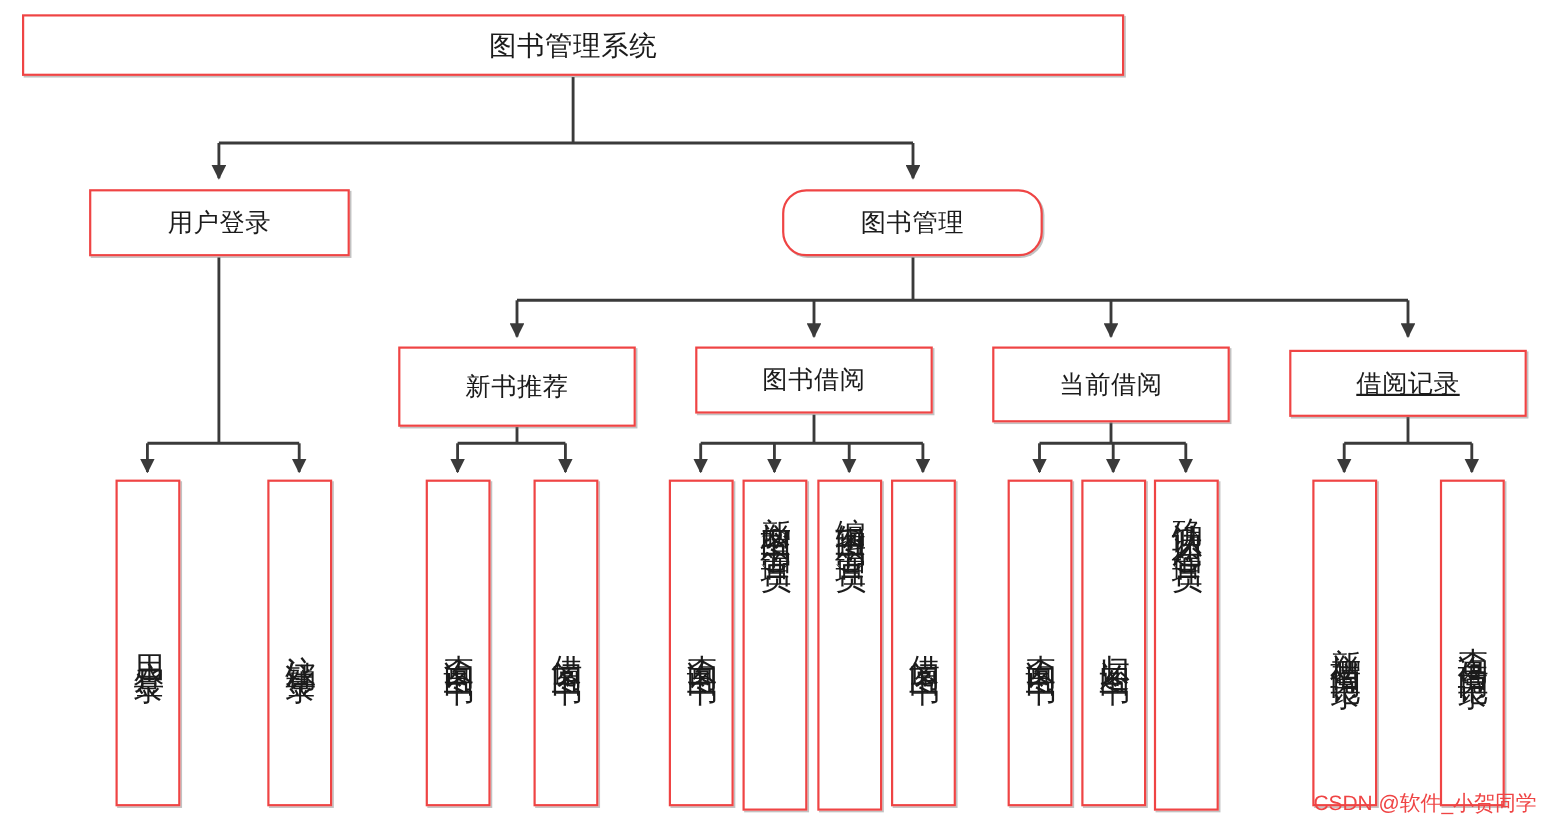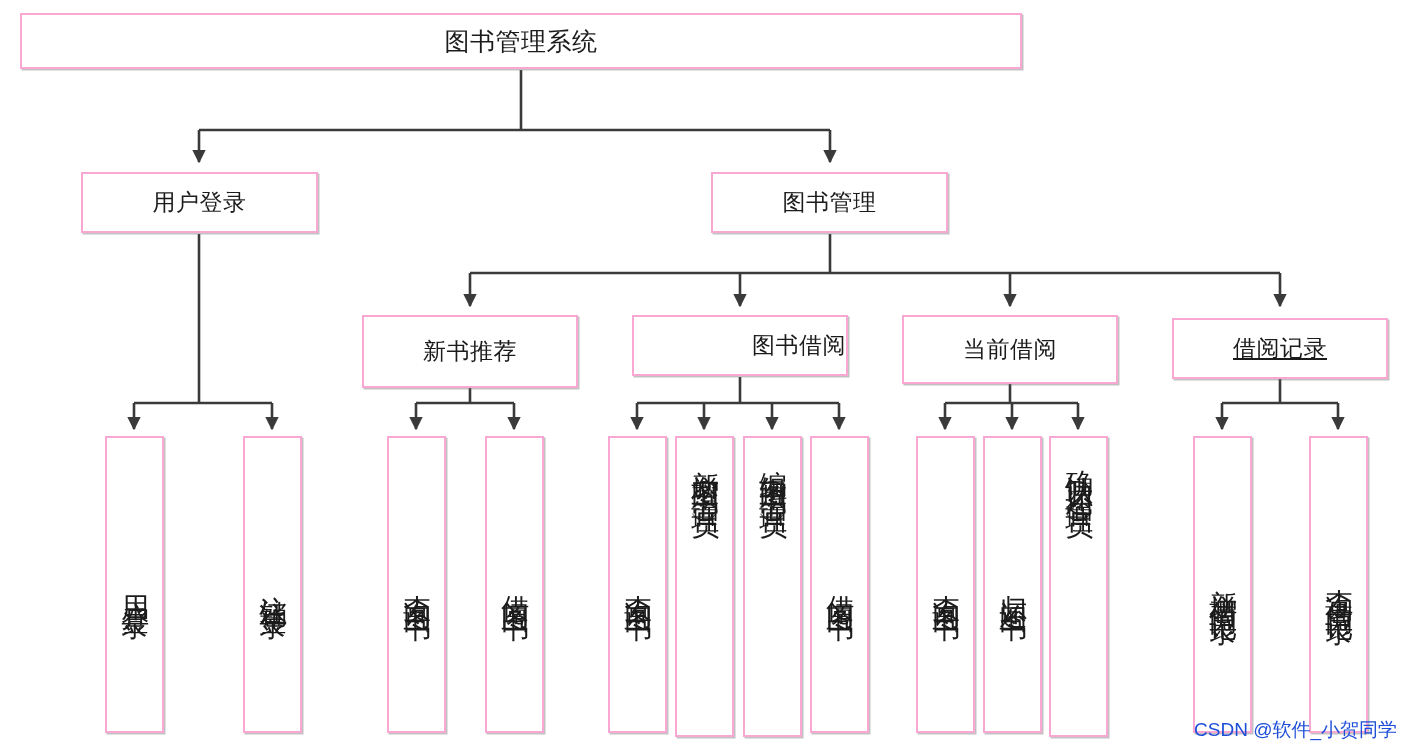--- a/index.html
+++ b/index.html
@@ -24,21 +24,21 @@
     width: 1405px;
     height: 747px;
     pointer-events: none;
   }
 
   
   .node {
     position: absolute;
     box-sizing: border-box;
     background: #ffffff;
-    border: 2px solid #f9a8d4;
+    border: 2px solid #ef4444;
     box-shadow: 1.5px 1.5px 0 0 rgba(120,120,120,0.45);
     display: flex;
     align-items: center;
     justify-content: center;
     color: #1b1b1b;
   }
   .node .label {
     display: block;
     text-align: center;
     letter-spacing: 0.5px;
@@ -73,21 +73,21 @@
     align-items: center;
     padding-top: 0;
   }
 
   
   #watermark {
     position: absolute;
     right: 8px;
     bottom: 4px;
     font-size: 19px;
-    color: #1d4ed8;
+    color: #ef4444;
     font-family: "Liberation Sans", "DejaVu Sans", sans-serif;
     white-space: nowrap;
     user-select: none;
   }
 </style>
 </head>
 <body>
 
 <div id="canvas">
 
@@ -141,28 +141,28 @@
     </g>
   </svg>
 
   <div class="node root" style="left:20px; top:13px; width:1002px; height:56px;">
     <span class="label">图书管理系统</span>
   </div>
 
   <div class="node branch" style="left:81px; top:172px; width:237px; height:61px;">
     <span class="label">用户登录</span>
   </div>
-  <div class="node branch" style="left:711px; top:172px; width:237px; height:61px;">
+  <div class="node branch" style="left:711px; top:172px; width:237px; height:61px;border-radius:22px;">
     <span class="label">图书管理</span>
   </div>
 
   <div class="node branch" style="left:362px; top:315px; width:216px; height:73px;">
     <span class="label">新书推荐</span>
   </div>
-  <div class="node branch" style="left:632px; top:315px; width:216px; height:61px;justify-content:flex-end;">
+  <div class="node branch" style="left:632px; top:315px; width:216px; height:61px;">
     <span class="label">图书借阅</span>
   </div>
   <div class="node branch" style="left:902px; top:315px; width:216px; height:69px;">
     <span class="label">当前借阅</span>
   </div>
   <div class="node branch" style="left:1172px; top:318px; width:216px; height:61px;text-decoration:underline;">
     <span class="label">借阅记录</span>
   </div>
 
   <div class="node leaf short" style="left:105px; top:436px; width:59px; height:297px;">

